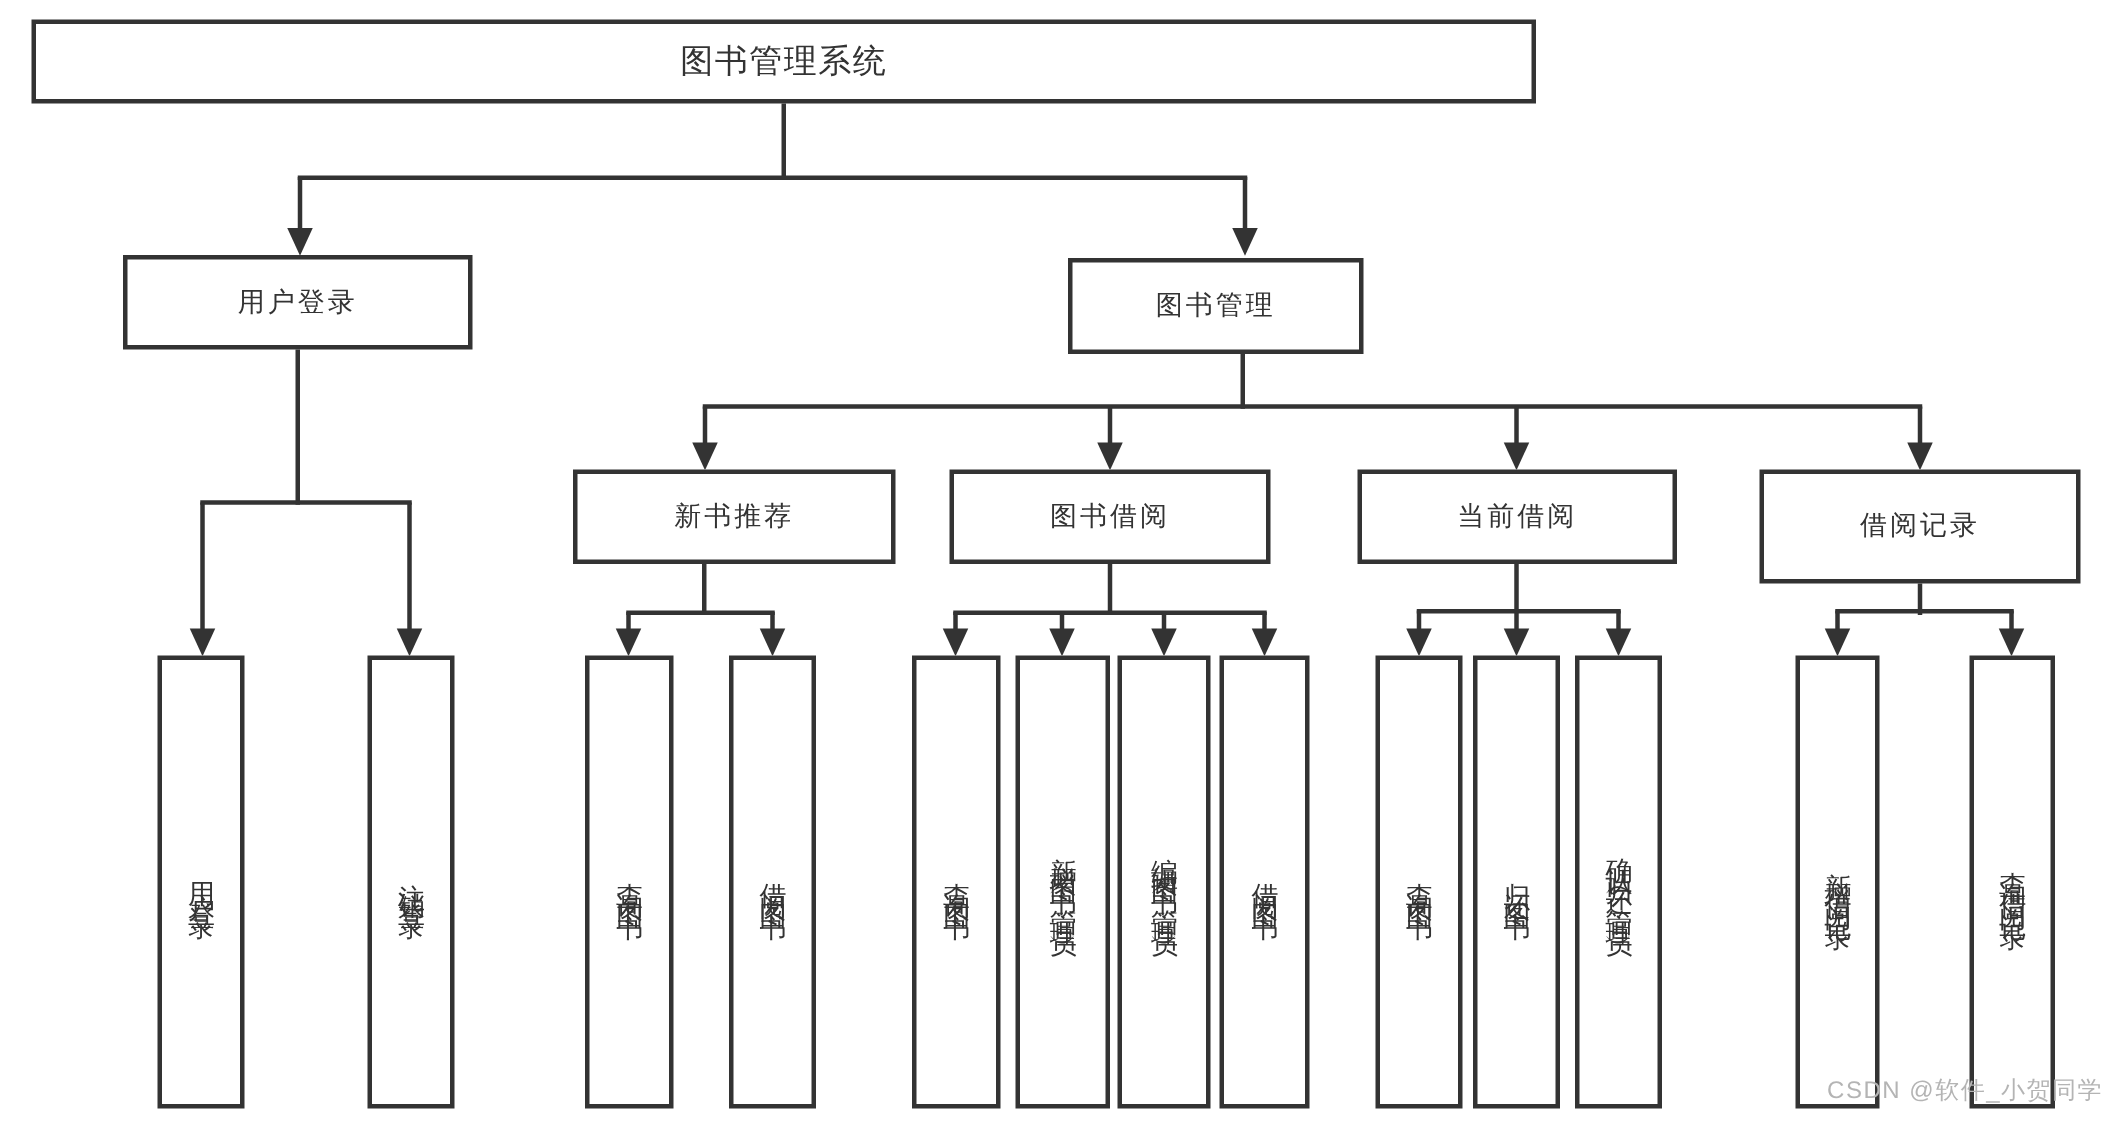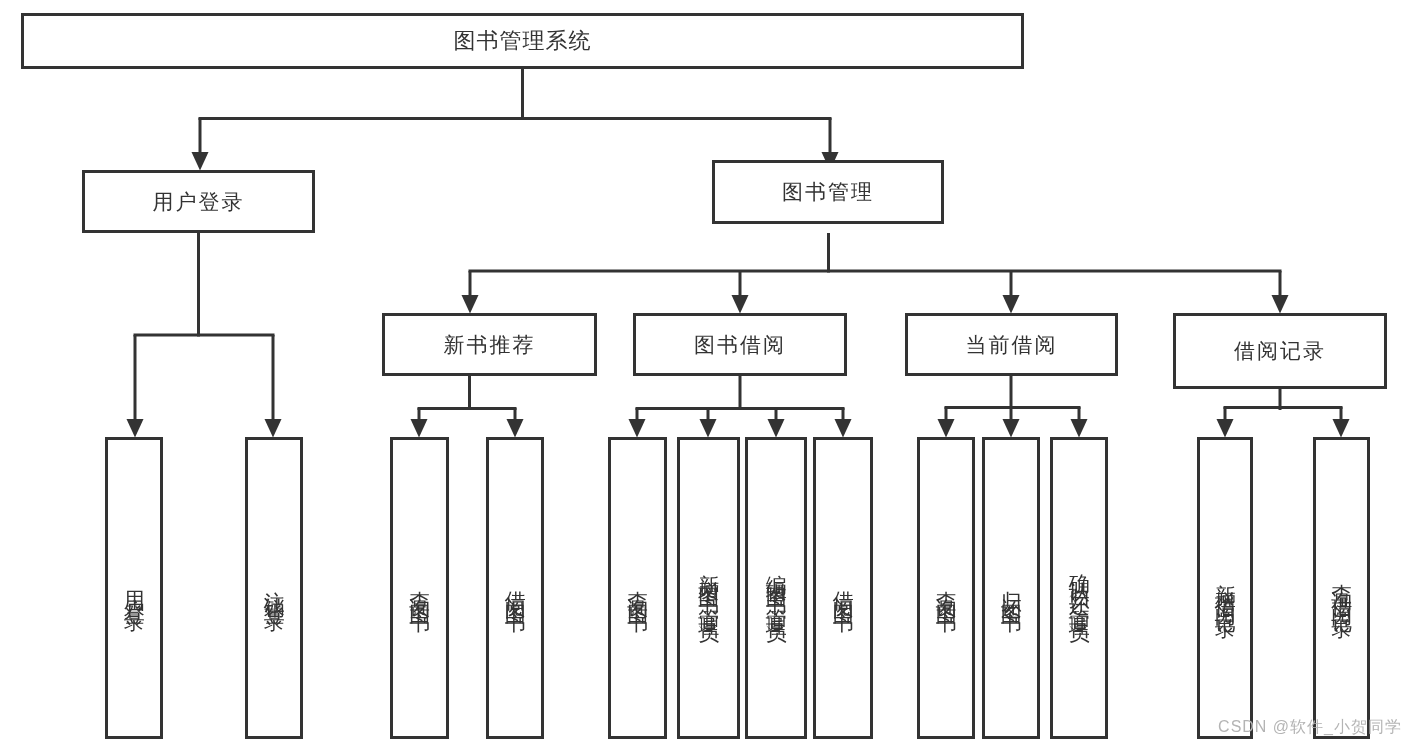--- a/index.html
+++ b/index.html
@@ -19,21 +19,21 @@
   .stage{position:absolute;inset:0;width:1405px;height:747px;}
   svg.connectors{position:absolute;left:0;top:0;width:1405px;height:747px;color:var(--line);}
   svg.connectors line{stroke:currentColor;stroke-width:3;}
   svg.connectors polygon{fill:currentColor;stroke:none;}
   .box{
     position:absolute;box-sizing:border-box;
     border:3px solid var(--line);background:var(--box-background);
     display:flex;align-items:center;justify-content:center;text-align:center;
   }
   .box .lbl{
-    color:var(--text);font-size:21px;letter-spacing:2px;line-height:1.2;
+    color:var(--text);font-size:18px;letter-spacing:2px;line-height:1.2;
     white-space:nowrap;
   }
   .box .lbl.root-lbl{font-size:22px;letter-spacing:1px;}
   .box .lbl.v{
     writing-mode:vertical-rl;text-orientation:mixed;
     letter-spacing:7px;white-space:normal;line-height:1.25;
   }
   .watermark{
     position:absolute;right:3px;top:717px;
     font-size:16px;letter-spacing:1px;color:var(--watermark);
@@ -113,21 +113,21 @@
     </g>
   </svg>
 
   <div class="box" style="left:21px;top:13px;width:1003px;height:56px">
     <span class="lbl root-lbl">图书管理系统</span>
   </div>
 
   <div class="box" style="left:82px;top:170px;width:233px;height:63px">
     <span class="lbl">用户登录</span>
   </div>
-  <div class="box" style="left:712px;top:160px;width:232px;height:64px">
+  <div class="box" style="left:712px;top:172px;width:197px;height:64px">
     <span class="lbl">图书管理</span>
   </div>
 
   <div class="box" style="left:382px;top:313px;width:215px;height:63px">
     <span class="lbl">新书推荐</span>
   </div>
   <div class="box" style="left:905px;top:313px;width:213px;height:63px">
     <span class="lbl">当前借阅</span>
   </div>
   <div class="box" style="left:633px;top:313px;width:214px;height:63px">

